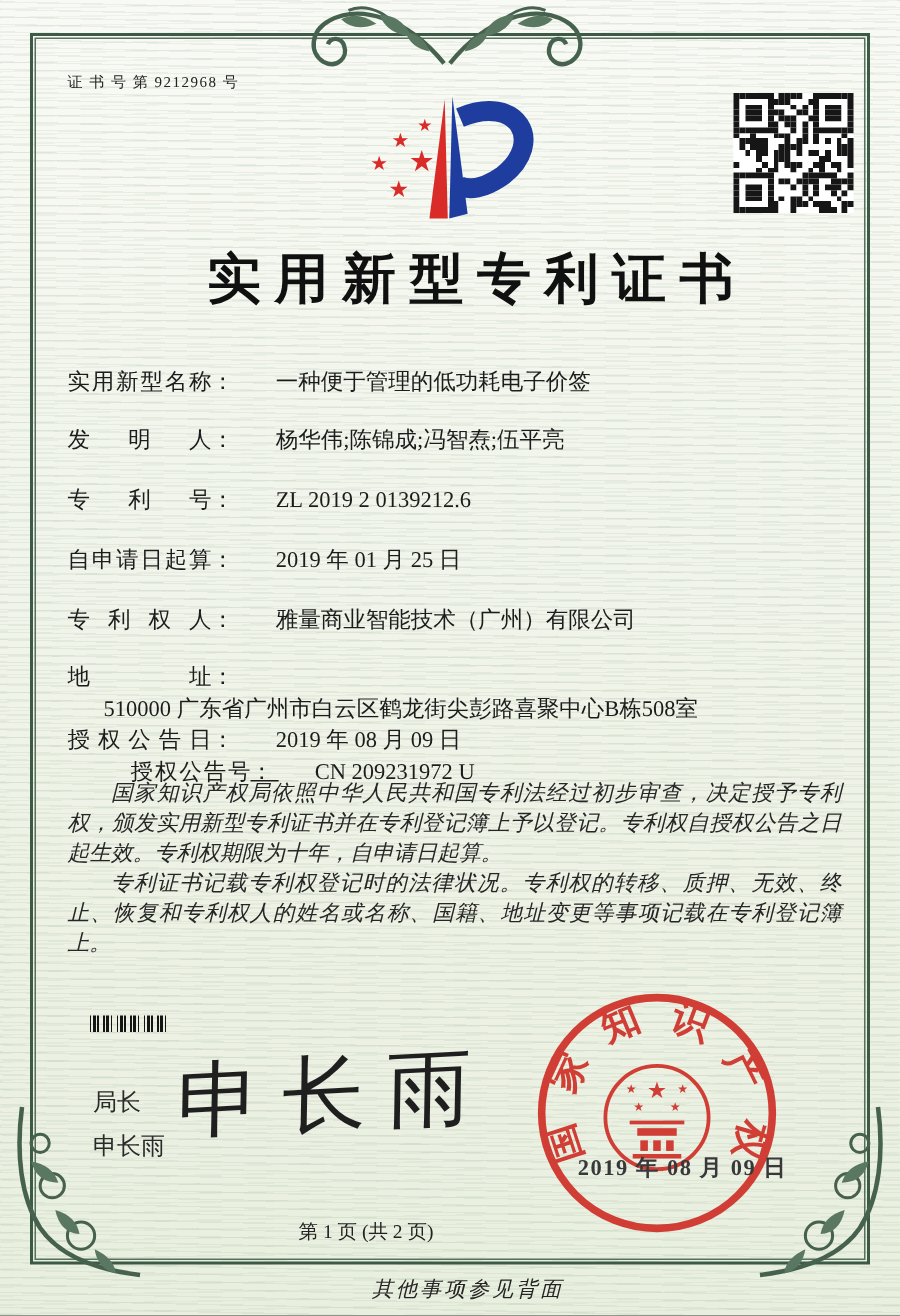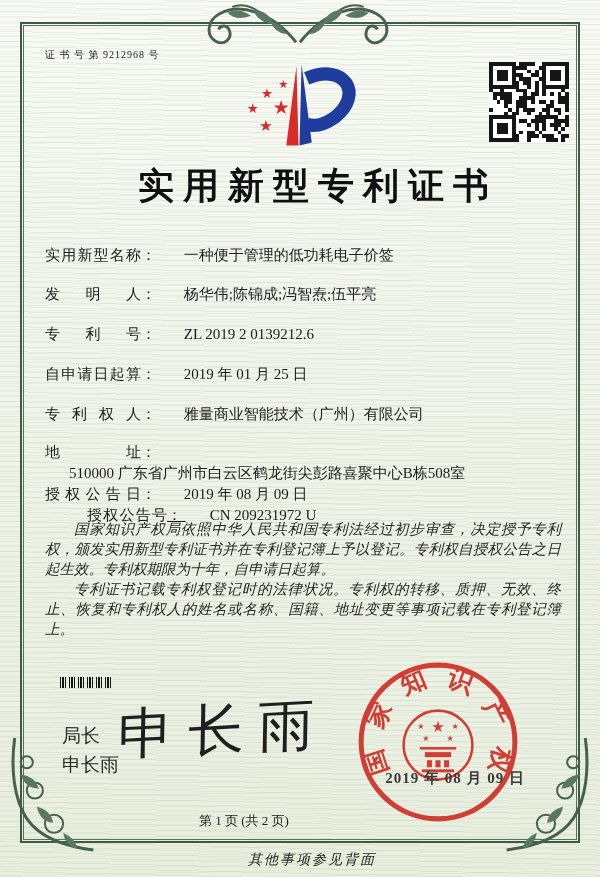--- a/index.html
+++ b/index.html
@@ -29,21 +29,21 @@
   .lbl{display:inline-block; width:96px; text-align:justify; text-align-last:justify; vertical-align:top;}
   .lbl-s{display:inline-block; width:80px; text-align:justify; text-align-last:justify; vertical-align:top;}
   .colon{vertical-align:top;}
   .val{display:inline-block; margin-left:24px; max-width:404px; vertical-align:top;}
   .grant-left{display:inline-block;}
   .grant-right{display:inline-block; margin-left:42px;text-decoration:underline;}
   
   .paras{left:45px; top:505px; width:516px; font-size:14.5px; line-height:20px; font-style:italic; color:#262626; text-align:justify;margin-top:14px;}
   .paras p{margin:0; text-indent:2em;}
   
-  .director{left:62px; top:721px; font-family:"Liberation Sans","DejaVu Sans",sans-serif; font-size:19px; color:#2a2a2a; line-height:29px;}
+  .director{left:62px; top:721px; font-family:"Liberation Sans","DejaVu Sans",sans-serif; font-size:16px; color:#2a2a2a; line-height:29px;}
   .signature{left:118px; top:692px; width:230px; font-size:56px; letter-spacing:14px; color:#1f1f1f;
     transform:rotate(-3deg) skewX(-4deg); white-space:nowrap;}
   .seal{left:352px; top:656px;}
   .seal-date{left:365px; top:769px; width:180px; text-align:center; font-size:15px; font-weight:700; letter-spacing:1px; color:#38383a; z-index:5;}
   .page-num{left:0; top:812px; width:488px; text-align:center; font-size:13px; color:#222;}
   .back-note{left:0; top:851px; width:600px; text-align:center; font-size:14px; font-style:italic; color:#242424; letter-spacing:2px;padding-left:12px;}
 </style>
 </head>
 <body>
 

